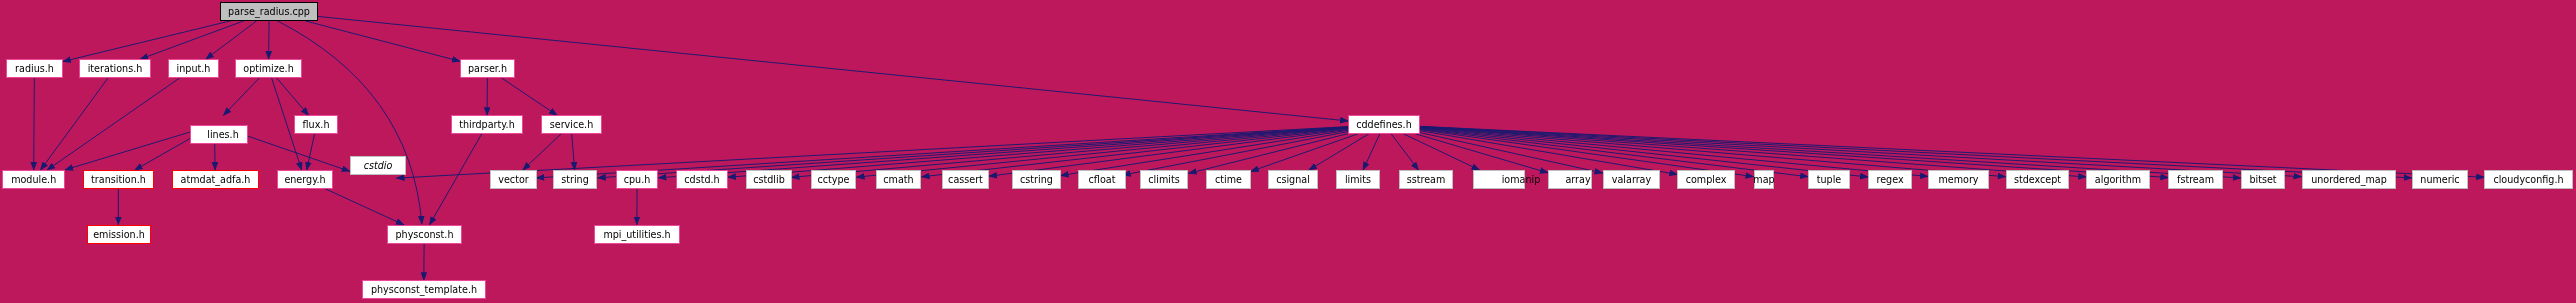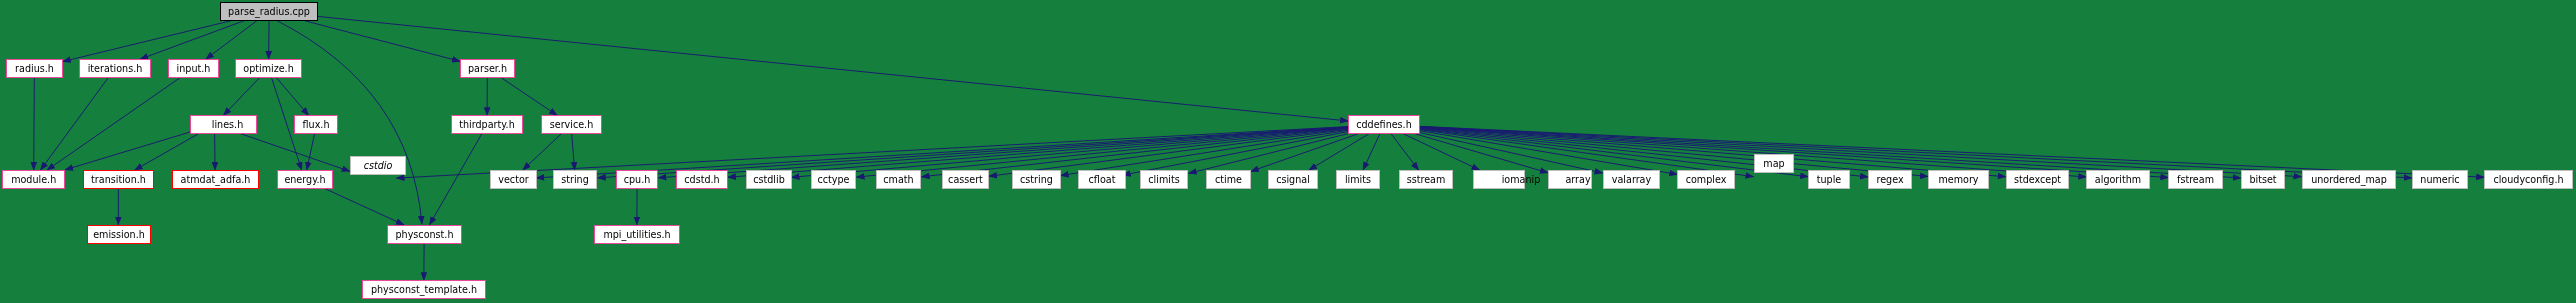--- a/index.html
+++ b/index.html
@@ -1,16 +1,16 @@
 <!DOCTYPE html>
 <html style="font-size:12px"><head>
 <meta charset="utf-8">
 <style>
   html,body{margin:0;padding:0;background:#ffffff;}
-  #canvas{position:relative;width:2576px;height:304px;background:#15803d;
+  #canvas{position:relative;width:2576px;height:304px;background:#be185d;
           font-family:"DejaVu Sans","Liberation Sans",sans-serif;}
   #edge-layer{position:absolute;left:0;top:0;z-index:1;}
   .node{position:absolute;z-index:2;display:flex;align-items:center;justify-content:center;
         box-sizing:border-box;background:#ffffff;color:#000000;font-size:9.6px;
         white-space:nowrap;border:1px solid #ec4899;}
   .node.main{background:#bfbfbf;border:1.5px solid #000000;}
   .node.stdlib{border-color:#bebebe;}
   .node.truncated{border-color:#ff0000;border-width:1.2px;}
 </style>
 </head>
@@ -94,21 +94,21 @@
       </div>
       <div class="node header" style="left: 168px; top: 59px; width: 51px; height: 18.5px;">
         <span>input.h</span>
       </div>
       <div class="node header" style="left: 235px; top: 59px; width: 67px; height: 18.5px;">
         <span>optimize.h</span>
       </div>
       <div class="node header" style="left: 460px; top: 59px; width: 55px; height: 18.5px;">
         <span>parser.h</span>
       </div>
-      <div class="node header" style="left: 190px; top: 115px; width: 67px; height: 18.5px; padding-left: 8px;">
+      <div class="node header" style="left: 190px; top: 125px; width: 58px; height: 18.5px; padding-left: 8px;">
         <span>lines.h</span>
       </div>
       <div class="node header" style="left: 294px; top: 115px; width: 44px; height: 18.5px;">
         <span>flux.h</span>
       </div>
       <div class="node header" style="left: 451px; top: 115px; width: 72px; height: 18.5px;">
         <span>thirdparty.h</span>
       </div>
       <div class="node header" style="left: 541px; top: 115px; width: 61px; height: 18.5px;">
         <span>service.h</span>
@@ -181,21 +181,21 @@
       </div>
       <div class="node stdlib" style="left: 1548px; top: 170px; width: 44px; height: 18.5px; padding-left: 16px;">
         <span>array</span>
       </div>
       <div class="node stdlib" style="left: 1603px; top: 170px; width: 57px; height: 18.5px;">
         <span>valarray</span>
       </div>
       <div class="node stdlib" style="left: 1677px; top: 170px; width: 58px; height: 18.5px;">
         <span>complex</span>
       </div>
-      <div class="node stdlib" style="left: 1754px; top: 154px; width: 40px; height: 18.5px; align-items: center;">
+      <div class="node stdlib" style="left: 1754px; top: 170px; width: 20px; height: 18.5px; align-items: center;">
         <span>map</span>
       </div>
       <div class="node stdlib" style="left: 1808px; top: 170px; width: 42px; height: 18.5px;">
         <span>tuple</span>
       </div>
       <div class="node stdlib" style="left: 1868px; top: 170px; width: 44px; height: 18.5px;">
         <span>regex</span>
       </div>
       <div class="node stdlib" style="left: 1928px; top: 170px; width: 61px; height: 18.5px;">
         <span>memory</span>

